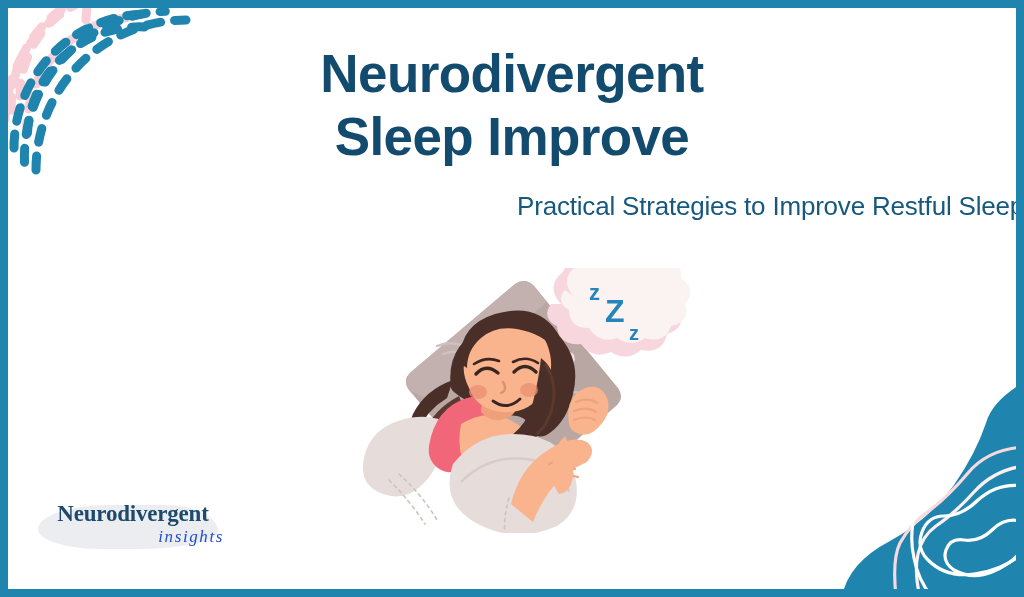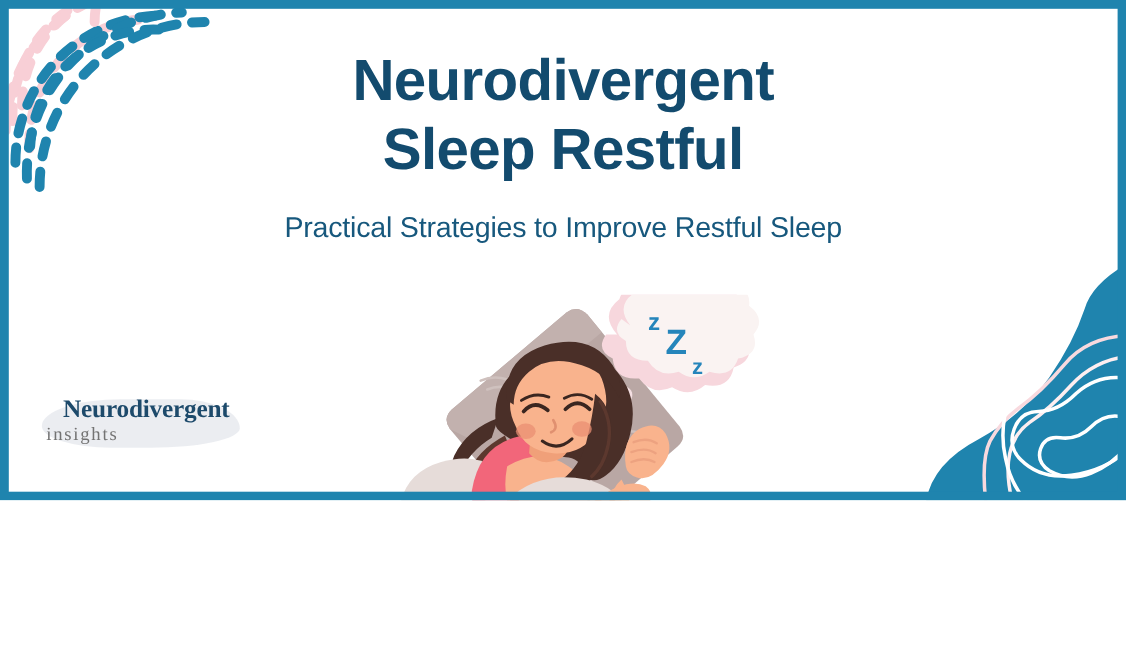--- a/index.html
+++ b/index.html
@@ -8,21 +8,21 @@
     padding: 0;
     background: #ffffff;
   }
   body {
     font-family: "Liberation Sans", sans-serif;
   }
 
   #slide {
     position: relative;
     width: 1024px;
-    height: 455px;
+    height: 597px;
     background: #ffffff;
     box-sizing: border-box;
     overflow: hidden;
   }
 
   
   .frame-border {
     position: absolute;
     inset: 0;
     border: 8px solid #1f84ae;
@@ -68,20 +68,21 @@
     margin: 0;
   }
   .subtitle {
     color: #17587d;
     font-family: "Liberation Sans", sans-serif;
     font-weight: normal;
     font-size: 26px;
     line-height: 33px;
     letter-spacing: -0.2px;
     margin: 22px 0 0 0;
+    text-align: right;
   }
 
   
   .illustration {
     position: absolute;
     left: 333px;
     top: 268px;
     width: 360px;
     height: 265px;
     z-index: 15;
@@ -117,27 +118,28 @@
     font-size: 23px;
     line-height: 26px;
     color: #1d4a6b;
     letter-spacing: -0.2px;
   }
   .logo-sub {
     position: absolute;
     left: 4px;
     top: 32px;
     width: 182px;
-    text-align: left;
+    text-align: right;
     font-family: "Liberation Serif", serif;
     font-weight: normal;
     font-size: 17px;
     line-height: 20px;
-    color: #737373;
+    color: #1d4ed8;
     letter-spacing: 1.6px;
+    font-style: italic;
   }
 </style>
 </head>
 <body>
 
 <div id="slide">
 
   <svg class="deco-topleft" viewBox="0 0 210 190" aria-hidden="true">
     <g fill="none" stroke-linecap="round">
 
@@ -152,21 +154,21 @@
       <path d="M 30 136 A 112 112 0 0 1 142 24" stroke="#1f84ae" stroke-width="9" stroke-dasharray="13 14" transform="rotate(3 86 86)"></path>
       <path d="M 36 170 A 150 150 0 0 1 186 20" stroke="#1f84ae" stroke-width="9" stroke-dasharray="14 14"></path>
 
       <path d="M 86 20 A 80 80 0 0 1 166 -60" stroke="#f8cfd6" stroke-width="9" stroke-dasharray="13 13"></path>
     </g>
   </svg>
 
   <div class="headings">
     <h1 class="title">
       <span>Neurodivergent</span><br>
-      <span>Sleep Restful</span>
+      <span>Sleep Improve</span>
     </h1>
     <p class="subtitle">
       <span>Practical Strategies to Improve Restful Sleep</span><br>
     </p>
   </div>
 
   <svg class="illustration" viewBox="0 0 360 265" aria-hidden="true">
 
     <g>
       <path d="M 78 104 L 182 16 Q 192 9 201 18 L 285 120 Q 292 130 283 138 L 181 226 Q 171 234 162 224 L 76 122 Q 69 112 78 104 Z" fill="#b9a7a4"></path>

